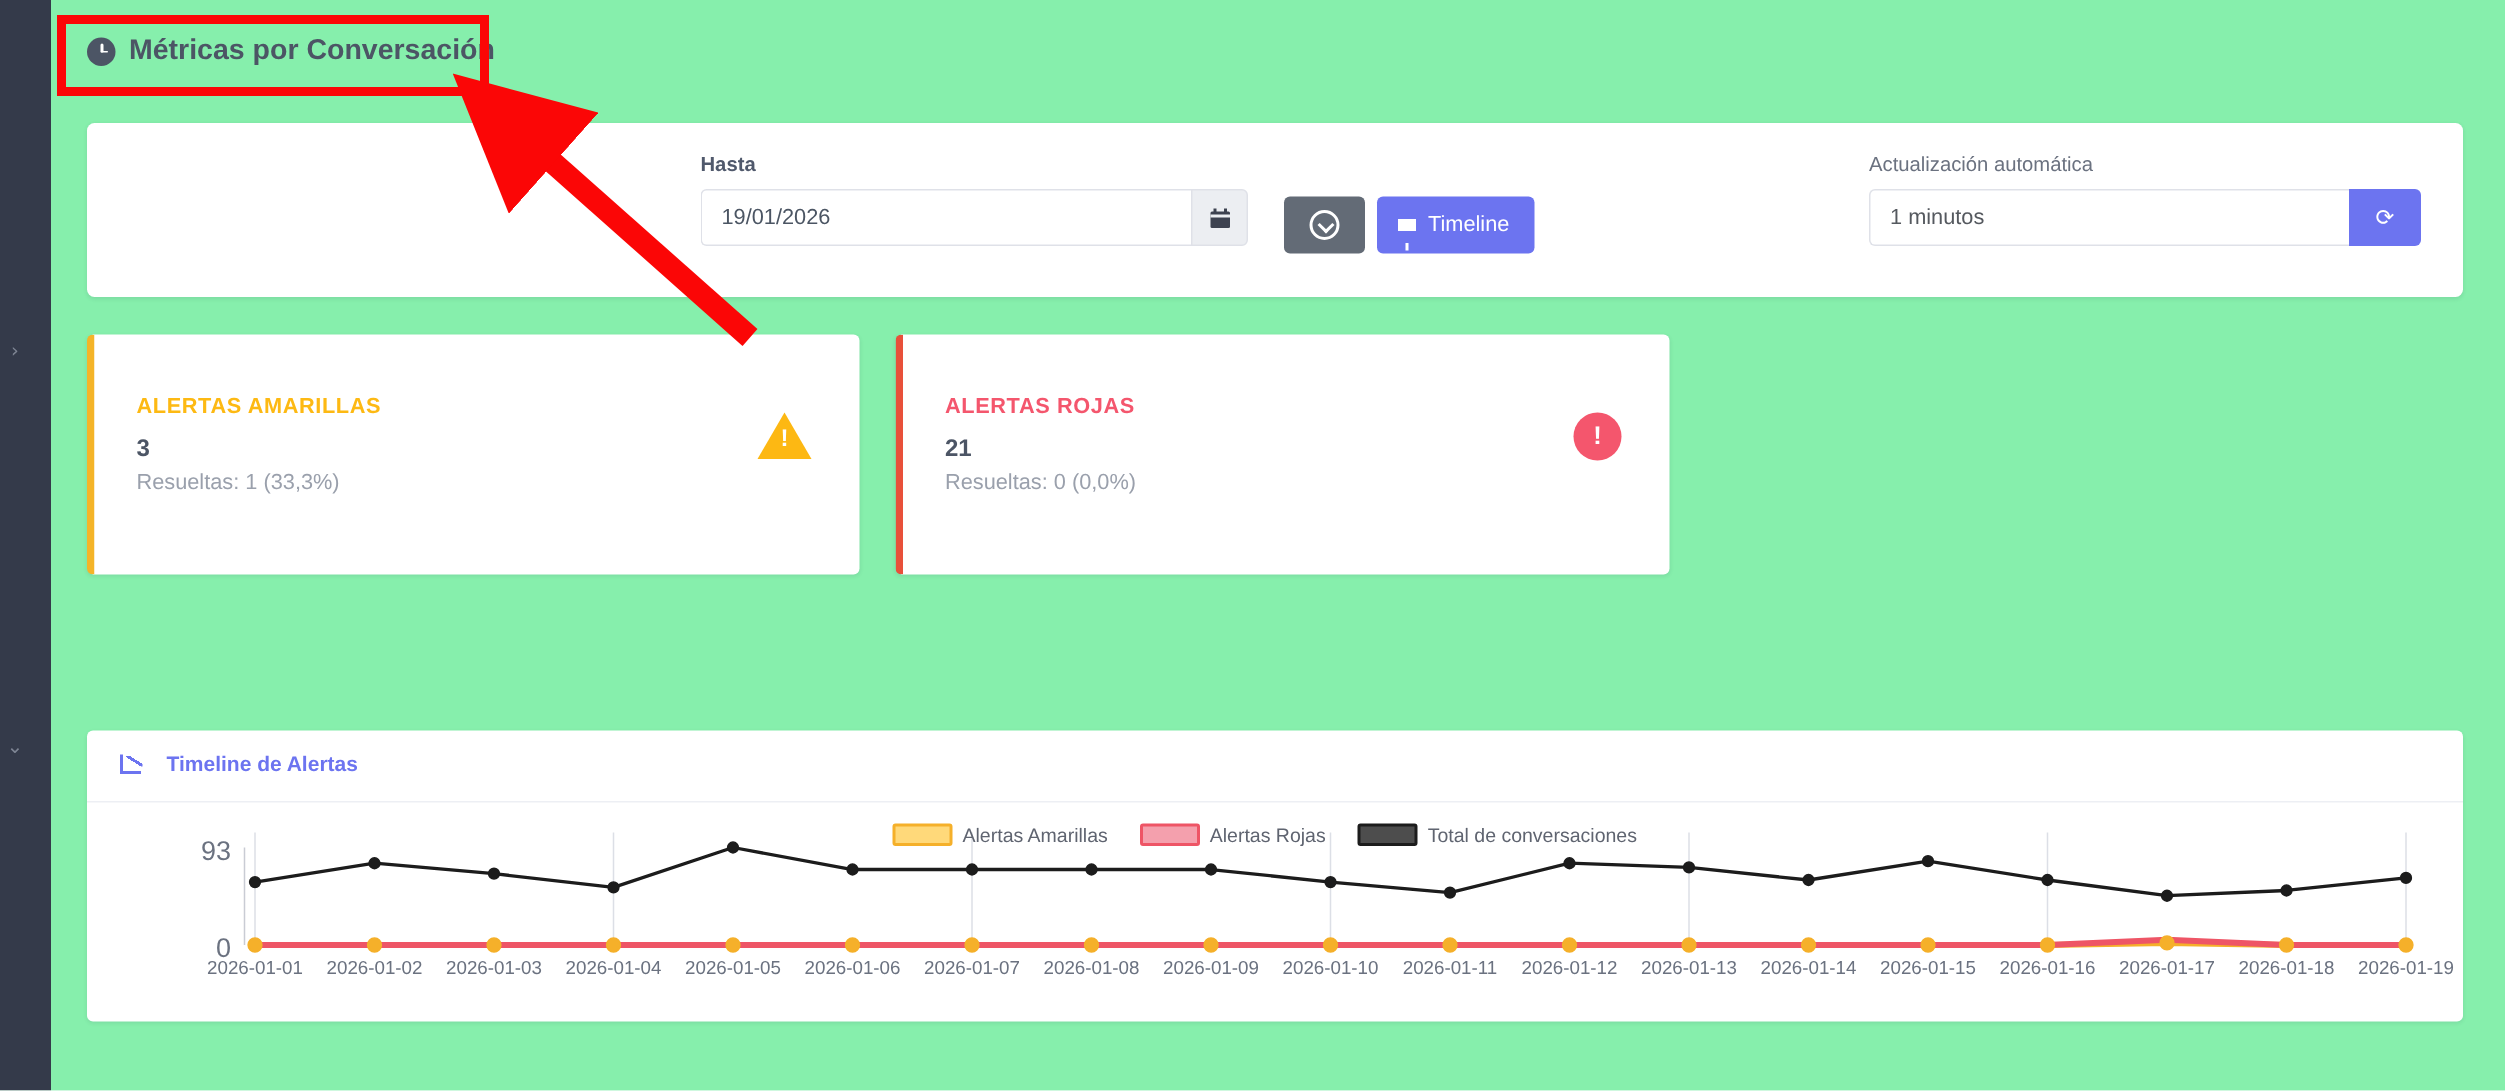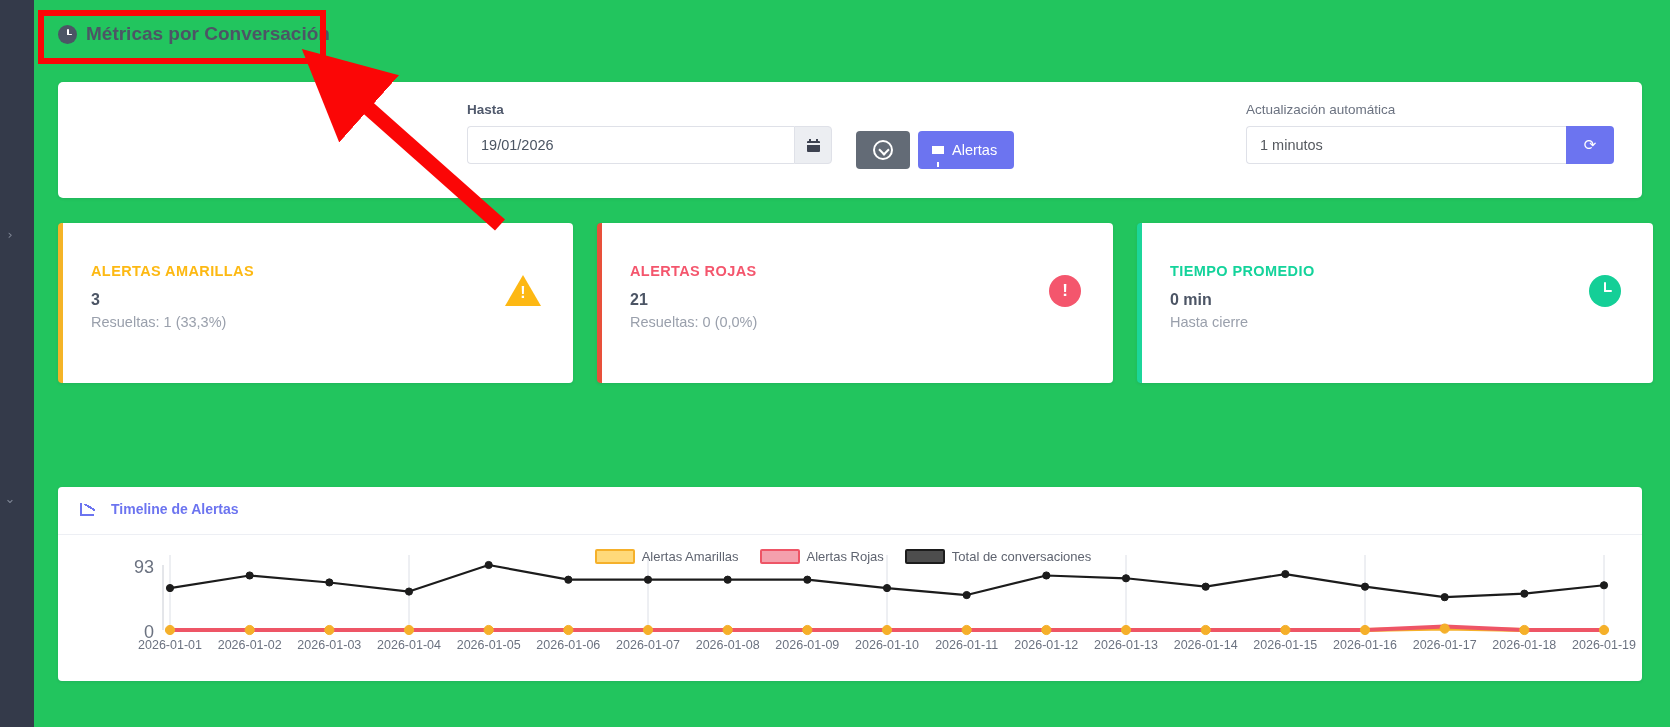--- a/index.html
+++ b/index.html
@@ -20,21 +20,21 @@
     position: absolute; left: 3px; width: 14px; height: 14px;
     color: #7e8594; font-size: 13px; line-height: 14px; text-align: center;
     font-family: "DejaVu Sans", sans-serif;
   }
   .sb-chevron.a { top: 228px; }
   .sb-chevron.b { top: 492px; }
 
   
   .page {
     position: absolute; left: 34px; top: 0; width: 1636px; height: 727px;
-    background: #22c55e;
+    background: #86efac;
   }
 
   
   .title-row {
     position: absolute; left: 24px; top: 18px;
     display: flex; align-items: center; gap: 9px;
     height: 32px;
   }
   .title-clock {
     width: 19px; height: 19px; border-radius: 50%;
@@ -264,21 +264,21 @@
           </div>
         </div>
       </div>
 
       <div class="btn-grey">
         <span class="chev-circle"></span>
       </div>
 
       <div class="btn-filter">
         <span class="funnel"></span>
-        <span>Alertas</span>
+        <span>Timeline</span>
       </div>
 
       <div class="fld" id="auto-field">
         <div class="fld-label soft">Actualización automática</div>
         <div class="inp-wrap">
           <div class="inp">1 minutos</div>
           <div class="btn-refresh">
             <span class="refresh-ico">⟳</span>
           </div>
         </div>
@@ -296,28 +296,20 @@
 
     <div class="kpi" id="kpi-1">
       <div class="kpi-label">ALERTAS ROJAS</div>
       <div class="kpi-value">21</div>
       <div class="kpi-sub">Resueltas: 0 (0,0%)</div>
       <div class="kpi-ico">
           <div class="ico-circle red">!</div>
         </div>
     </div>
 
-    <div class="kpi" id="kpi-2">
-      <div class="kpi-label">TIEMPO PROMEDIO</div>
-      <div class="kpi-value">0 min</div>
-      <div class="kpi-sub">Hasta cierre</div>
-      <div class="kpi-ico">
-          <div class="ico-circle green"></div>
-        </div>
-    </div>
 
     <div class="chart-card">
       <div class="chart-head">
         <span class="chart-head-ico"></span>
         <span class="chart-head-txt">Timeline de Alertas</span>
       </div>
       <div class="chart-sep"></div>
       <div class="plot" id="plot">
         <div class="legend" id="legend">
             <div class="leg-item">

